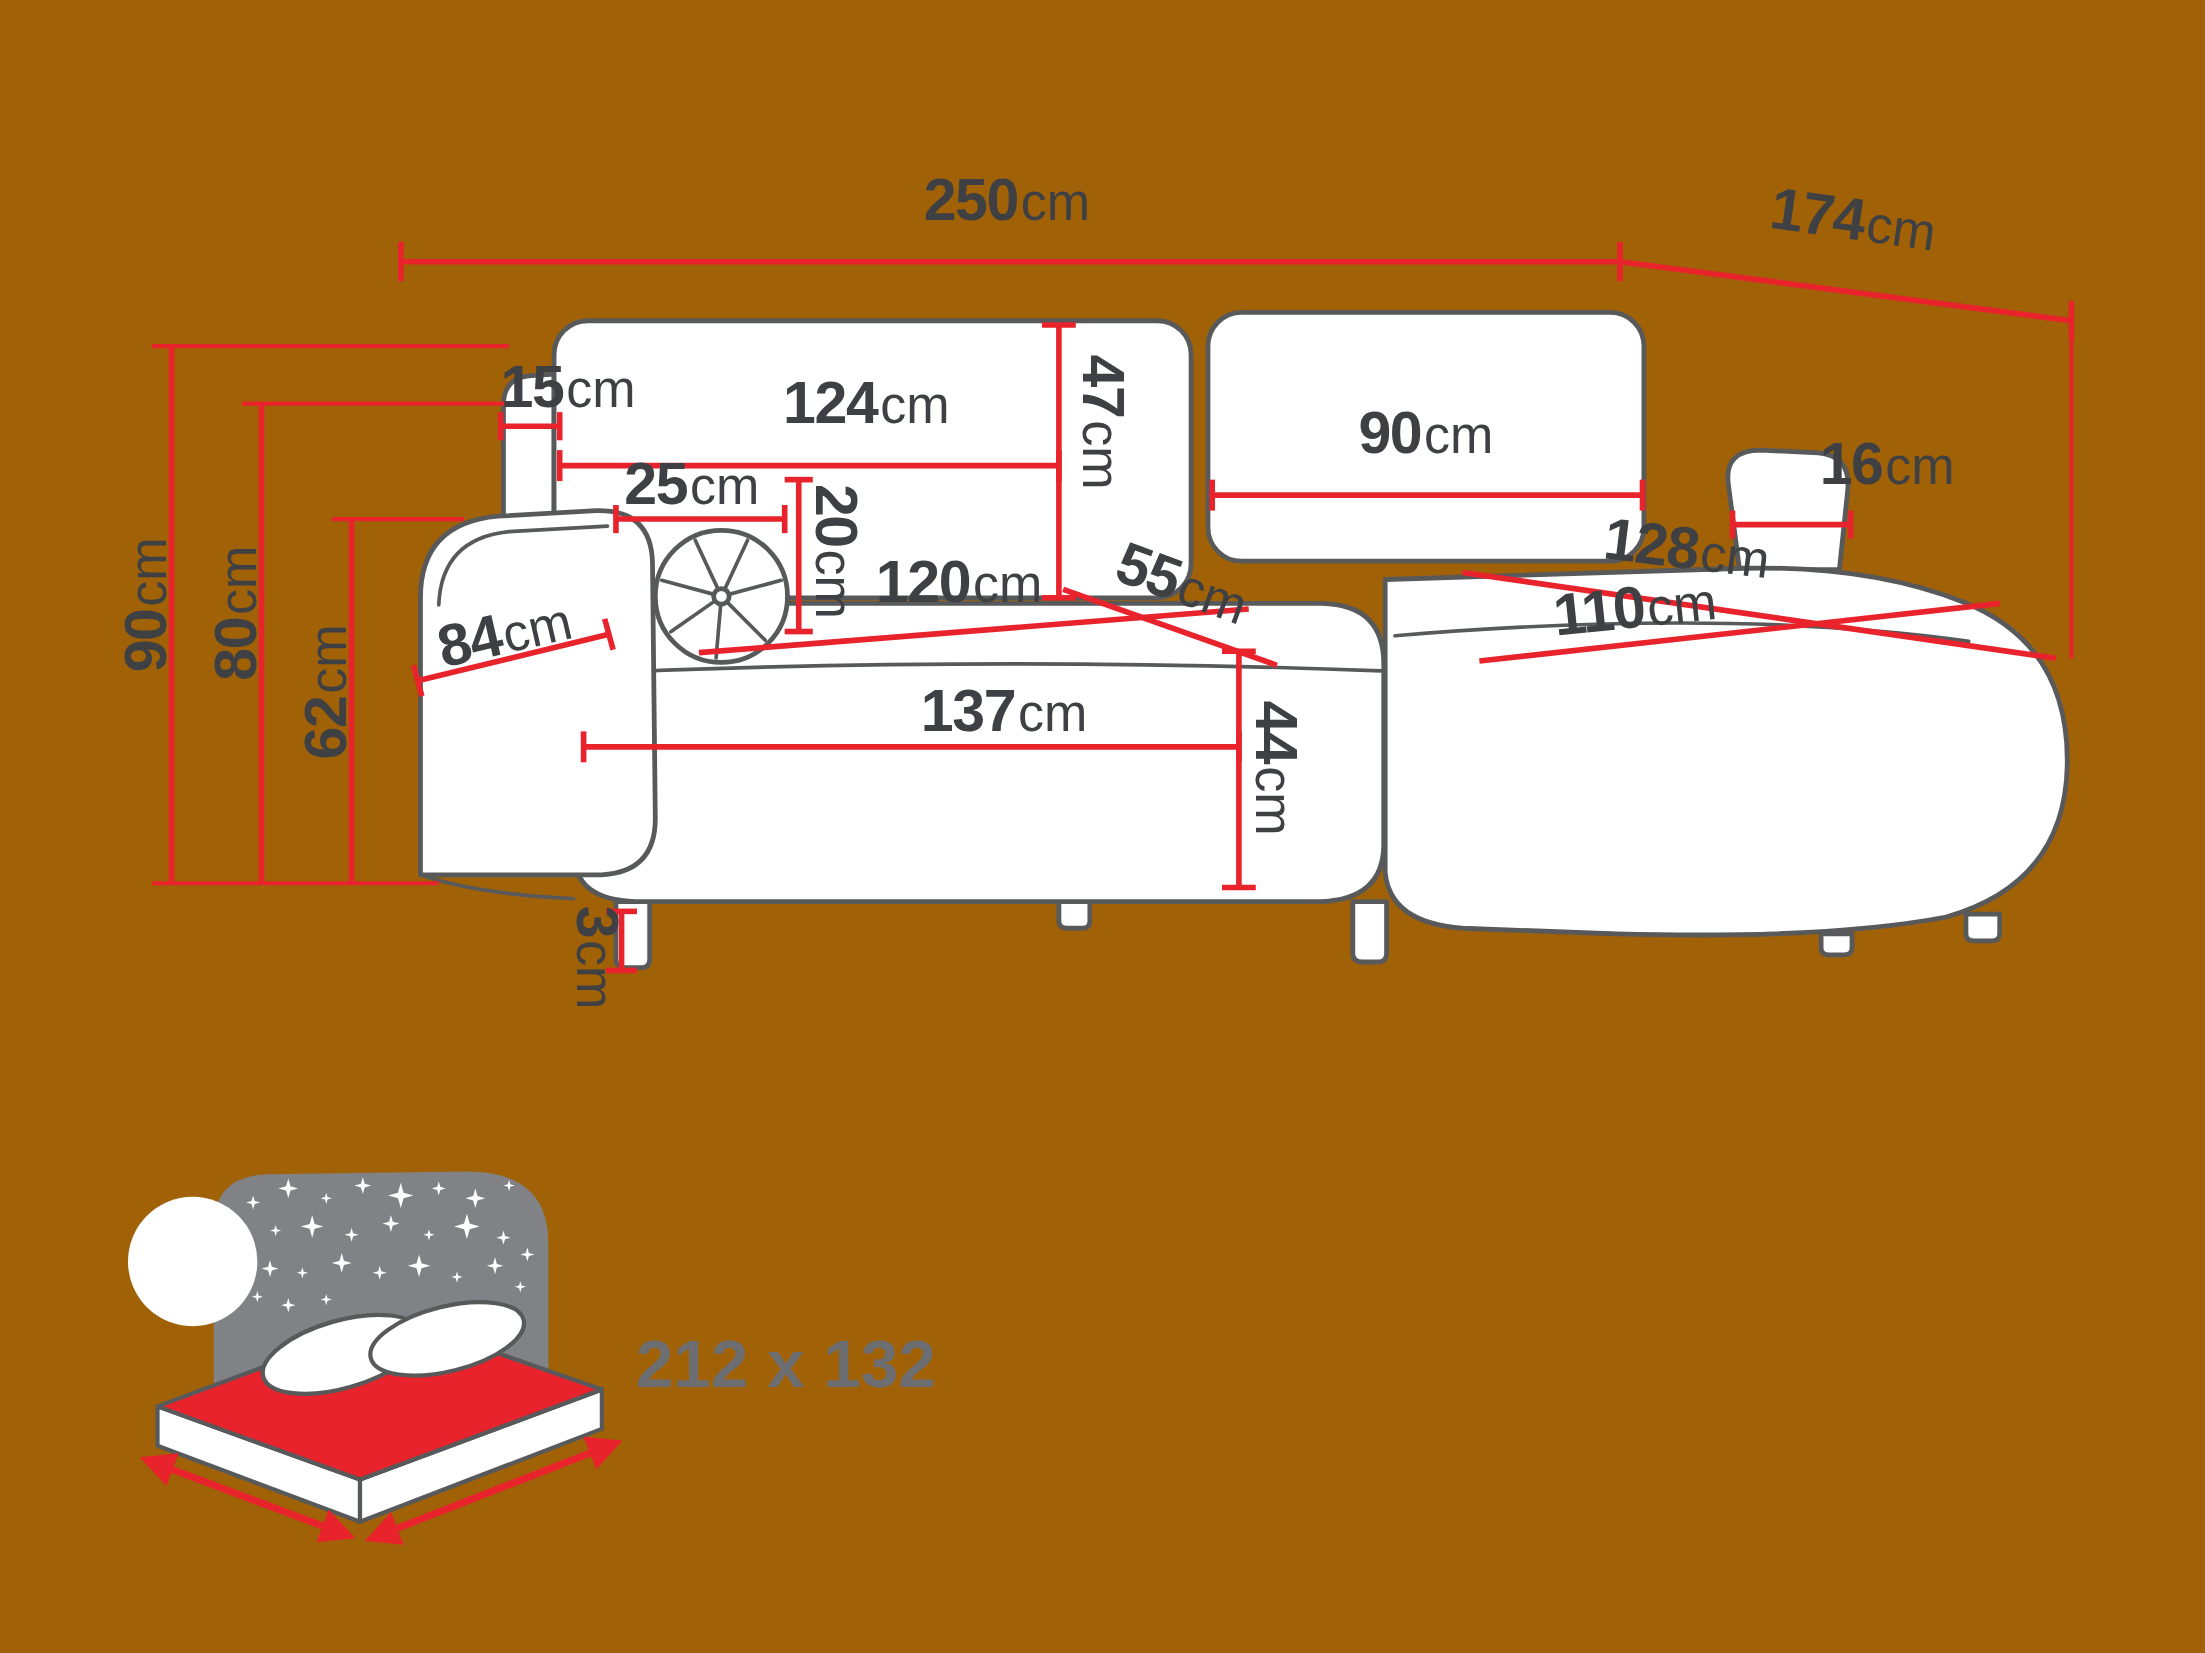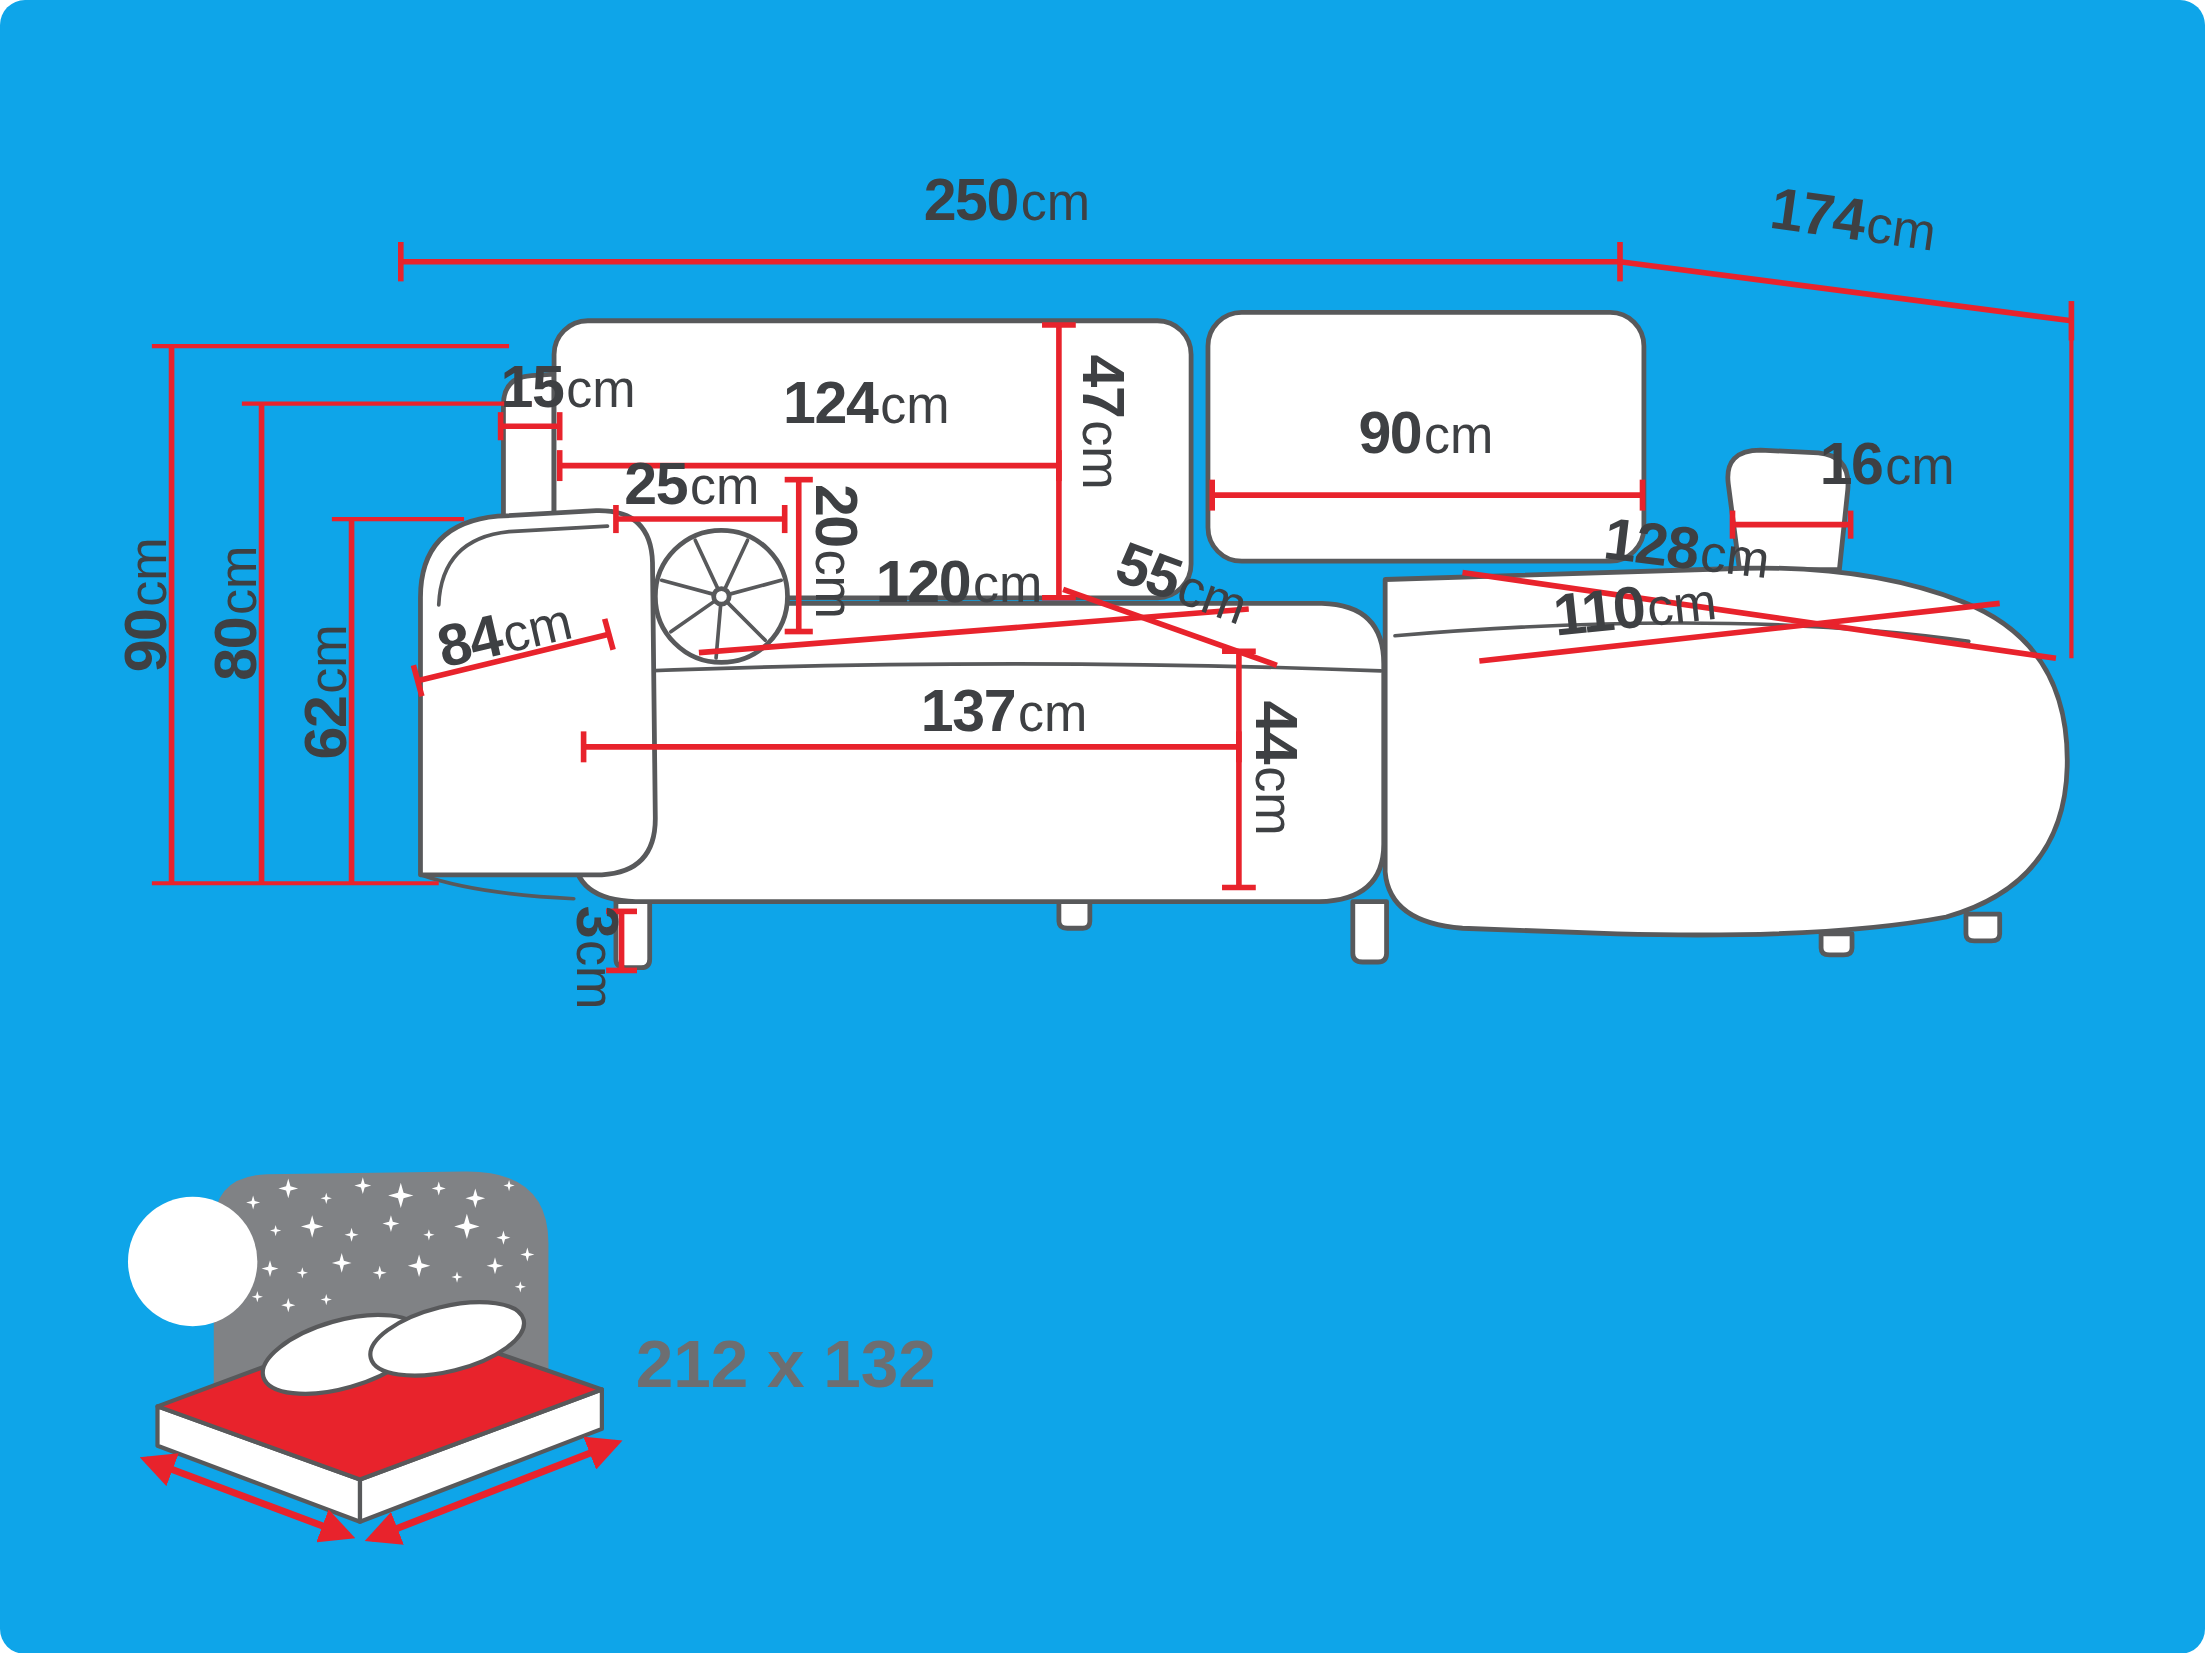--- a/index.html
+++ b/index.html
@@ -1,16 +1,16 @@
 <!DOCTYPE html>
 <html style="font-size:13px"><head>
 <meta charset="utf-8">
 <style>
   html, body { margin: 0; padding: 0; background: #ffffff; }
-  .stage { position: relative; width: 2205px; height: 1654px; background: #0ea5e9; overflow: hidden; border-radius: 25px; }
+  .stage { position: relative; width: 2205px; height: 1654px; background: #a16207; overflow: hidden; }
   svg { display: block; width: 100%; height: 100%; }
 
   
   .dl  { stroke: #e8232c; stroke-width: 4; fill: none; stroke-linecap: butt; }
   .dlc { stroke: #e8232c; stroke-width: 3; fill: none; }
 
   
   .sofa { stroke: #58595b; stroke-width: 3.4; fill: #ffffff; stroke-linejoin: round; stroke-linecap: round; }
   .seam { stroke: #58595b; stroke-width: 2.6; fill: none; stroke-linecap: round; }
 

